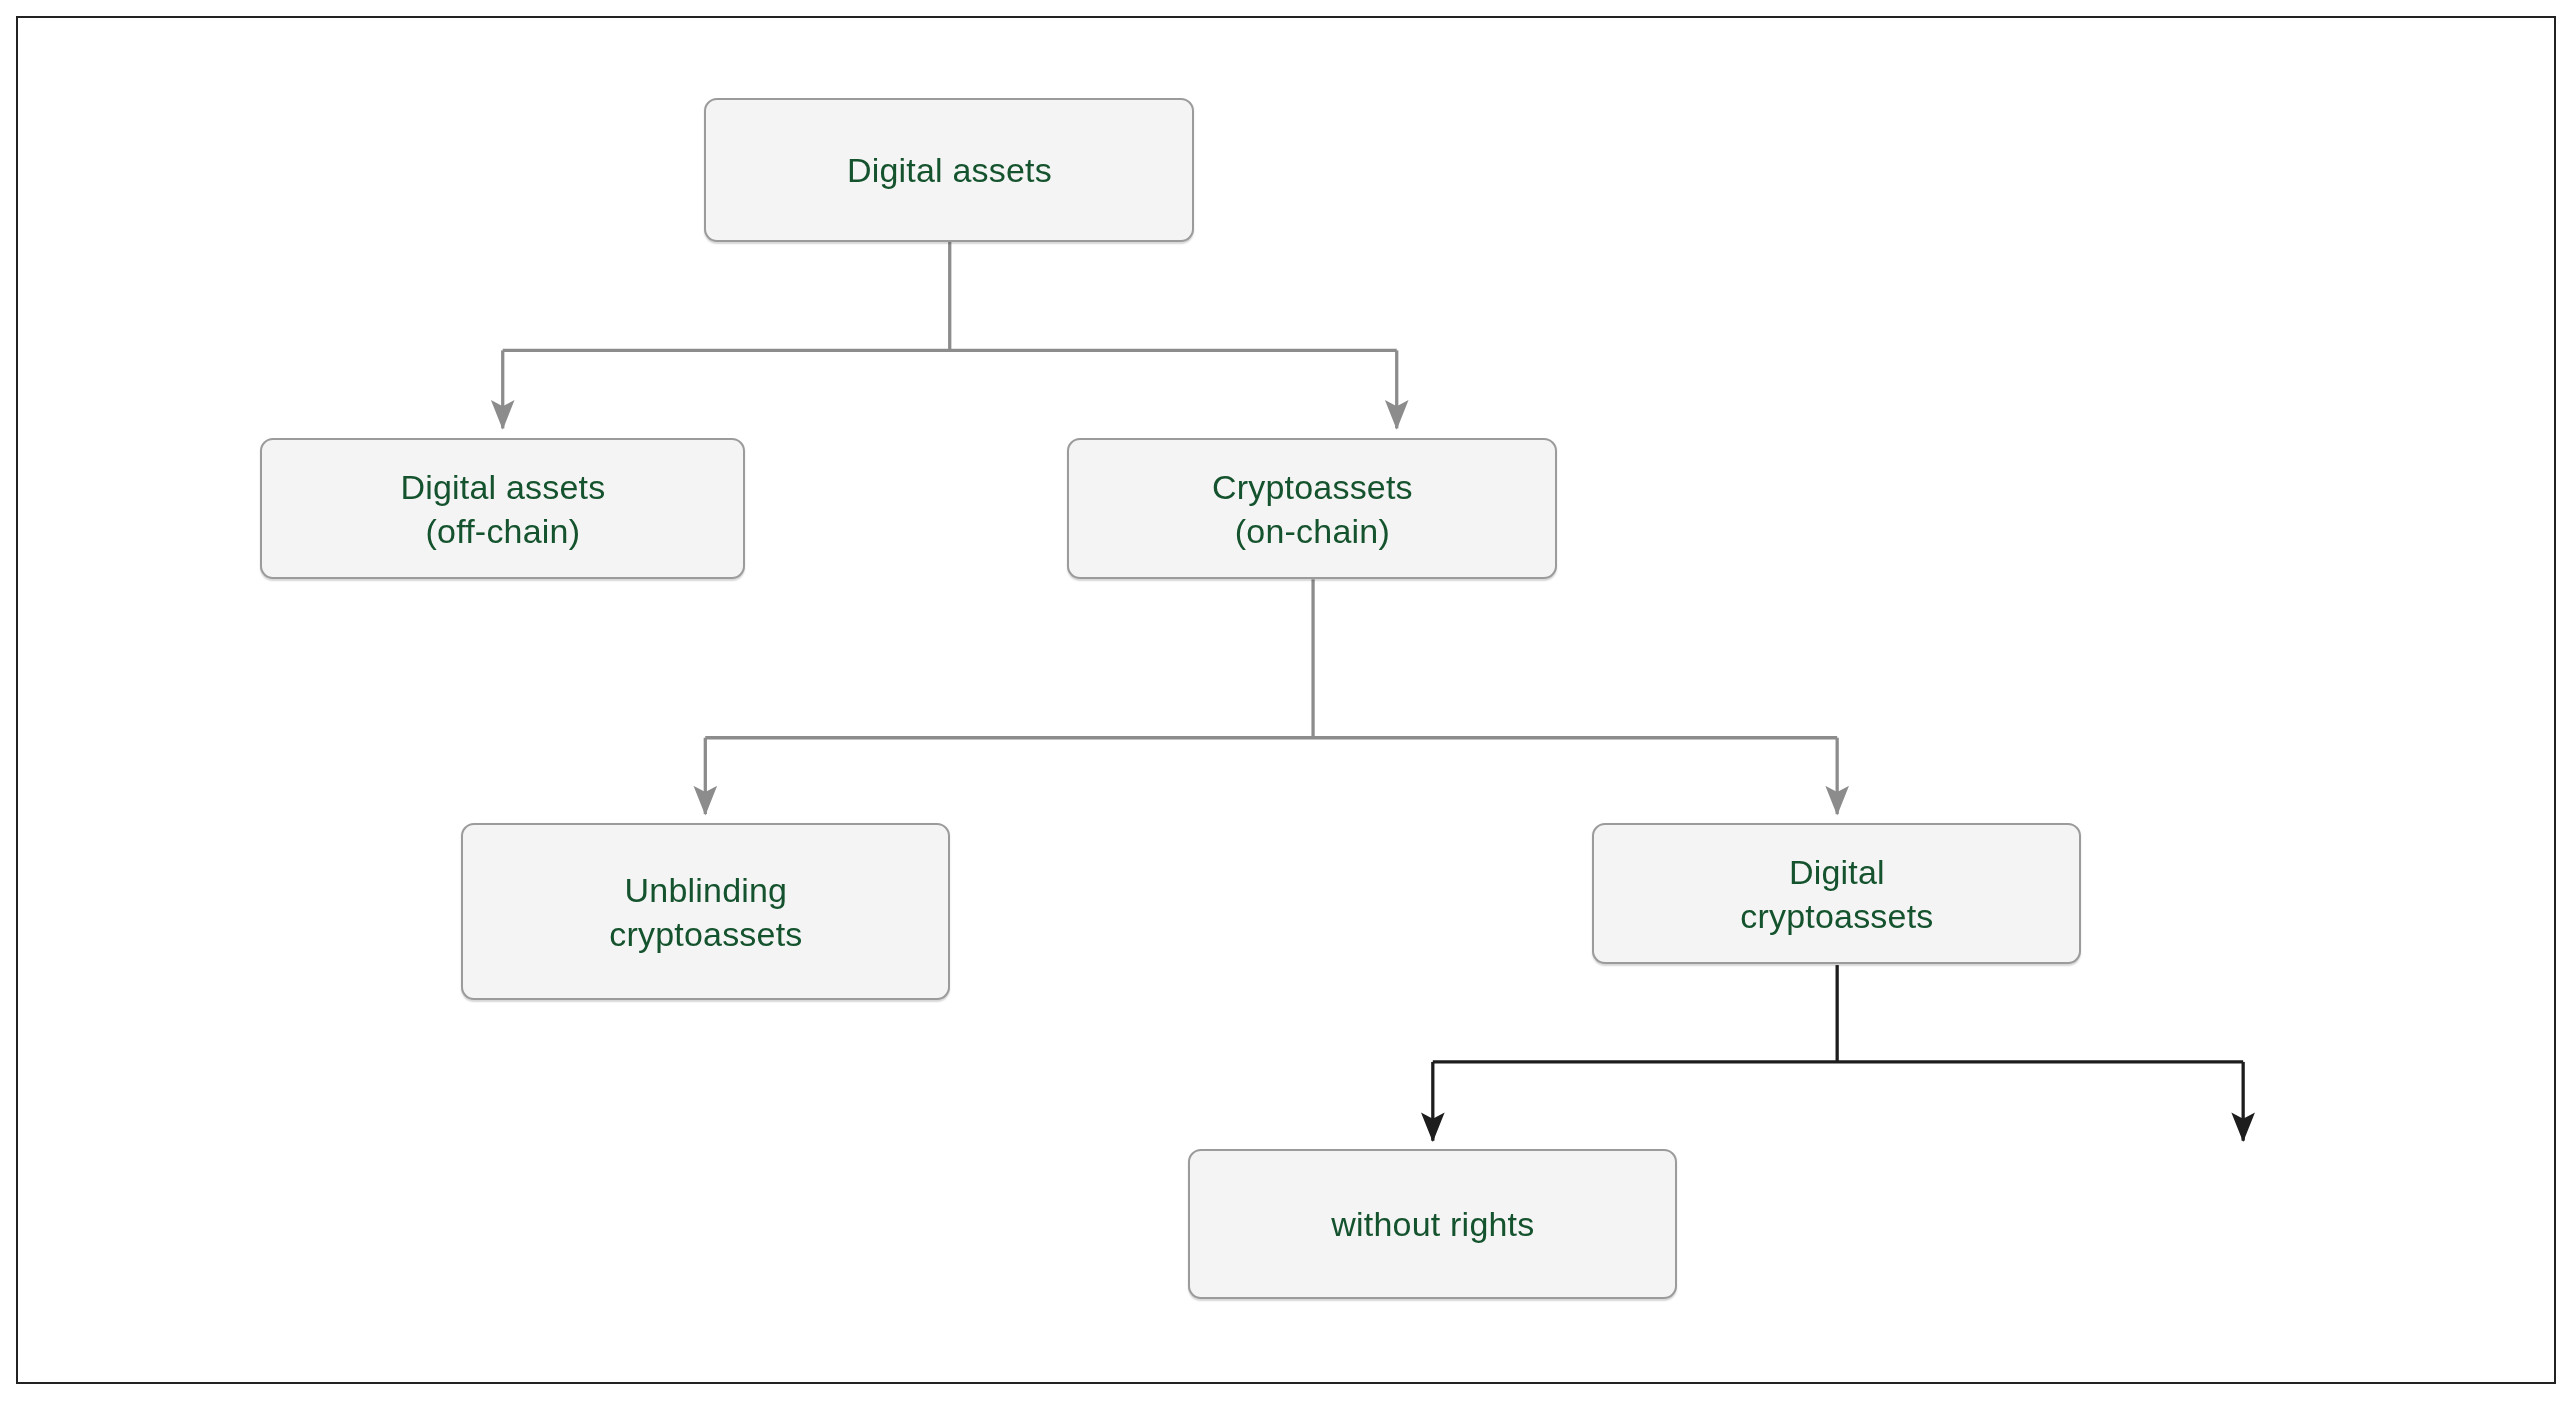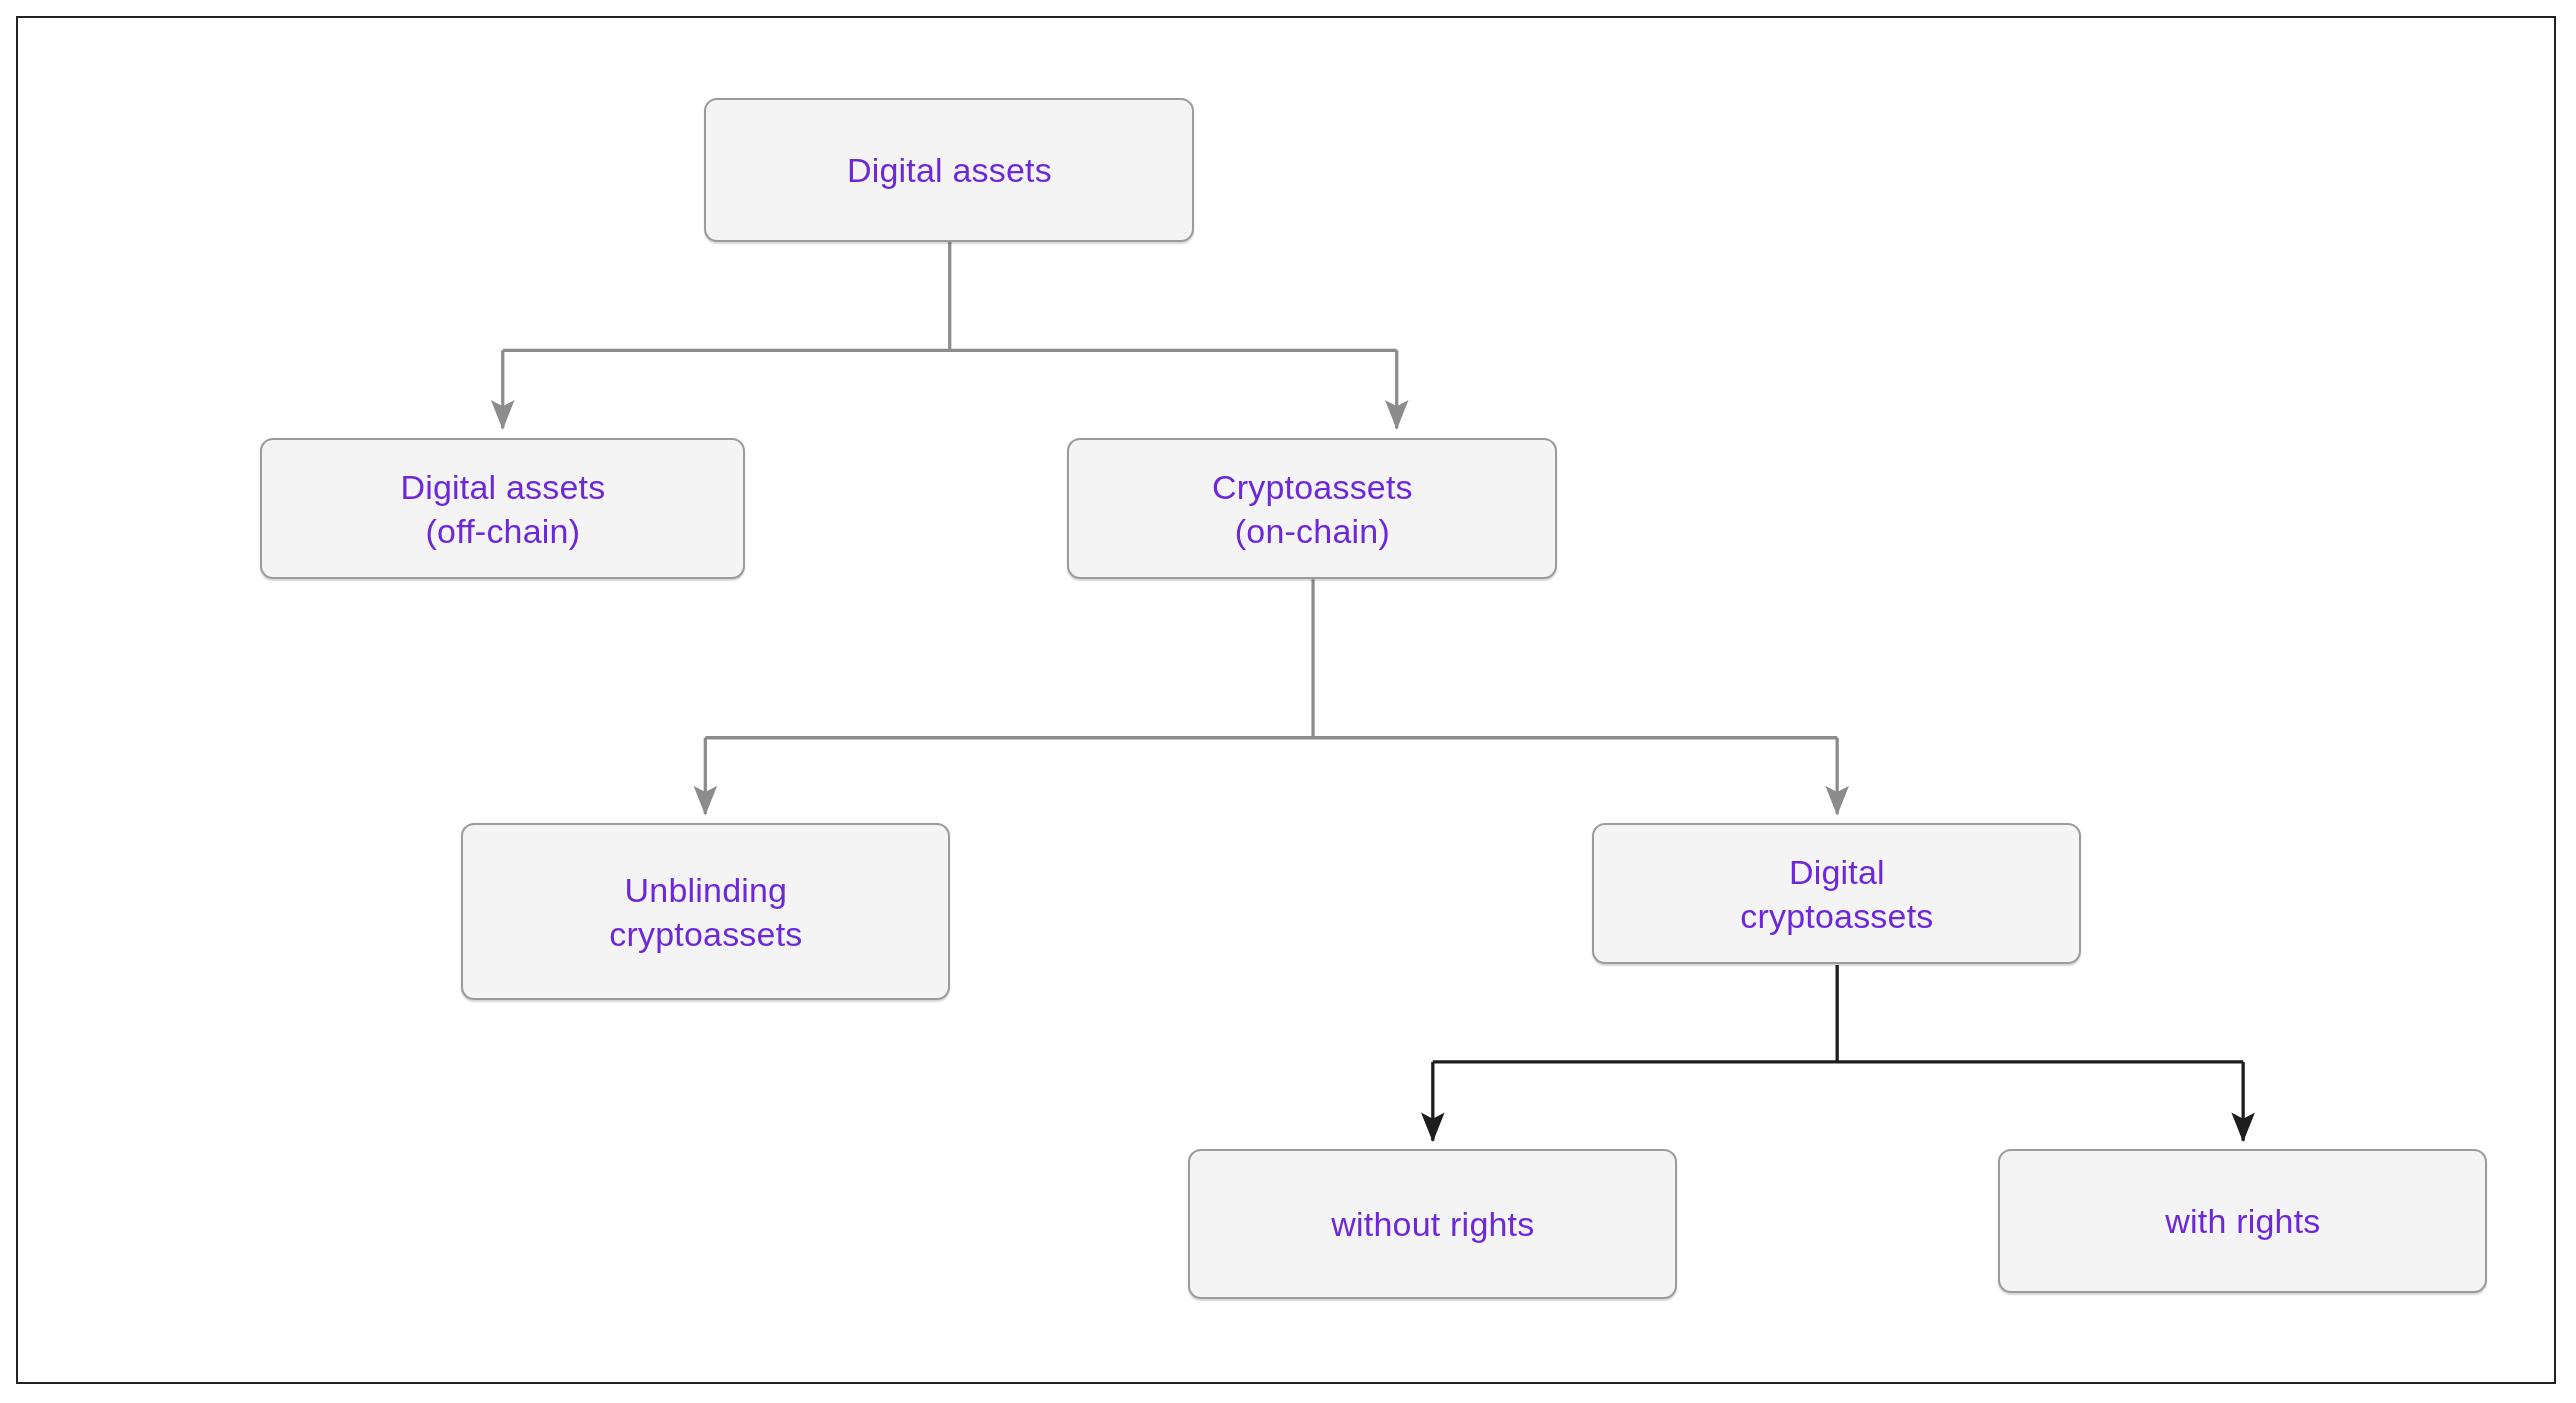--- a/index.html
+++ b/index.html
@@ -36,21 +36,21 @@
   .node {
     position: absolute;
     background: #f4f4f4;
     border: 2.5px solid #9b9b9b;
     border-radius: 13px;
     box-sizing: border-box;
     display: flex;
     align-items: center;
     justify-content: center;
     text-align: center;
-    color: #6d28d9;
+    color: #14532d;
     font-size: 34px;
     line-height: 1.30;
     letter-spacing: 0.2px;
     box-shadow: 0 1.6px 1.6px rgba(0,0,0,0.16);
     z-index: 3;
   }
 
   .node-label {
     white-space: pre-line;
     padding: 0 9.8px;
@@ -125,19 +125,16 @@
 
     <div class="node" style="left:1574px; top:805px; width:489px; height:141px;">
       <span class="node-label">Digital
 cryptoassets</span>
     </div>
 
     <div class="node" style="left:1170px; top:1131px; width:489px; height:150px;">
       <span class="node-label">without rights</span>
     </div>
 
-    <div class="node" style="left:1980px; top:1131px; width:489px; height:144px;">
-      <span class="node-label">with rights</span>
-    </div>
 
   </div>
 </div>
 
 
 </body></html>

